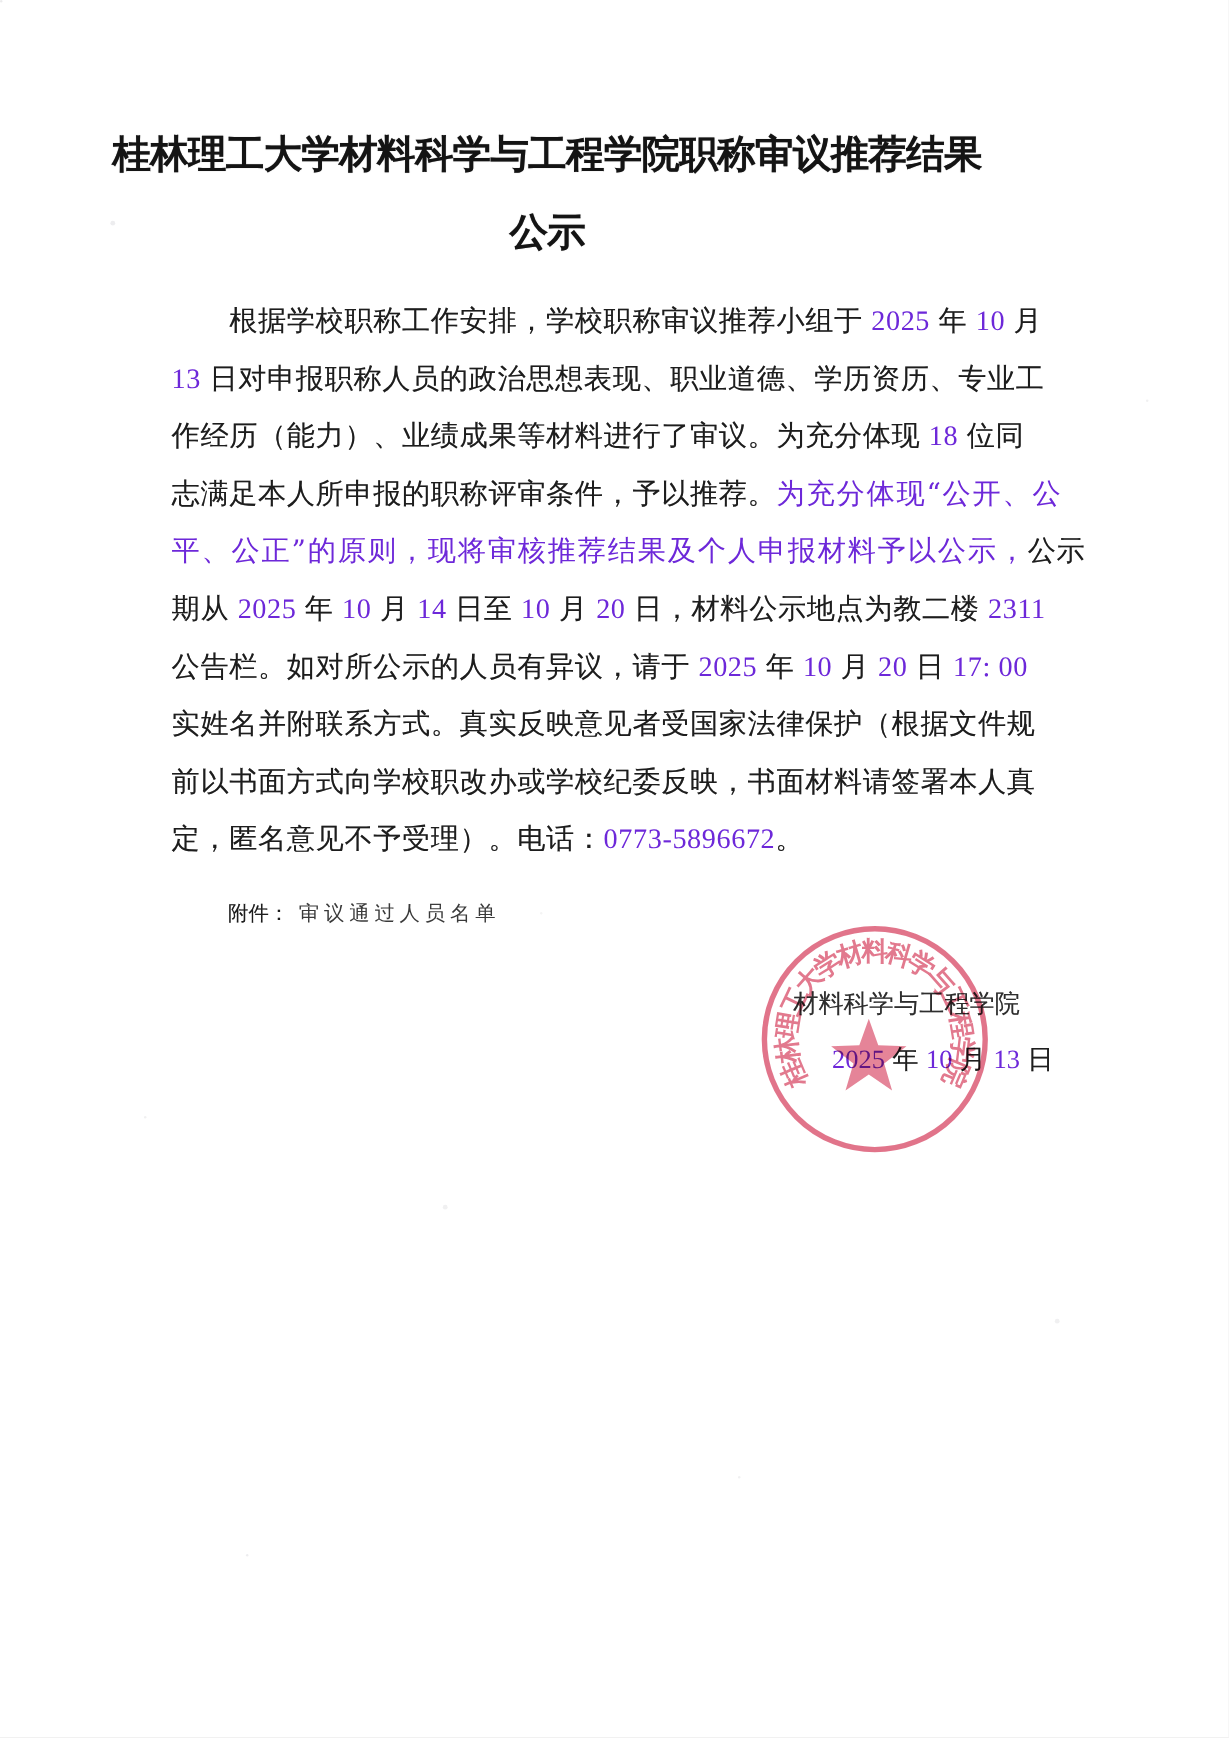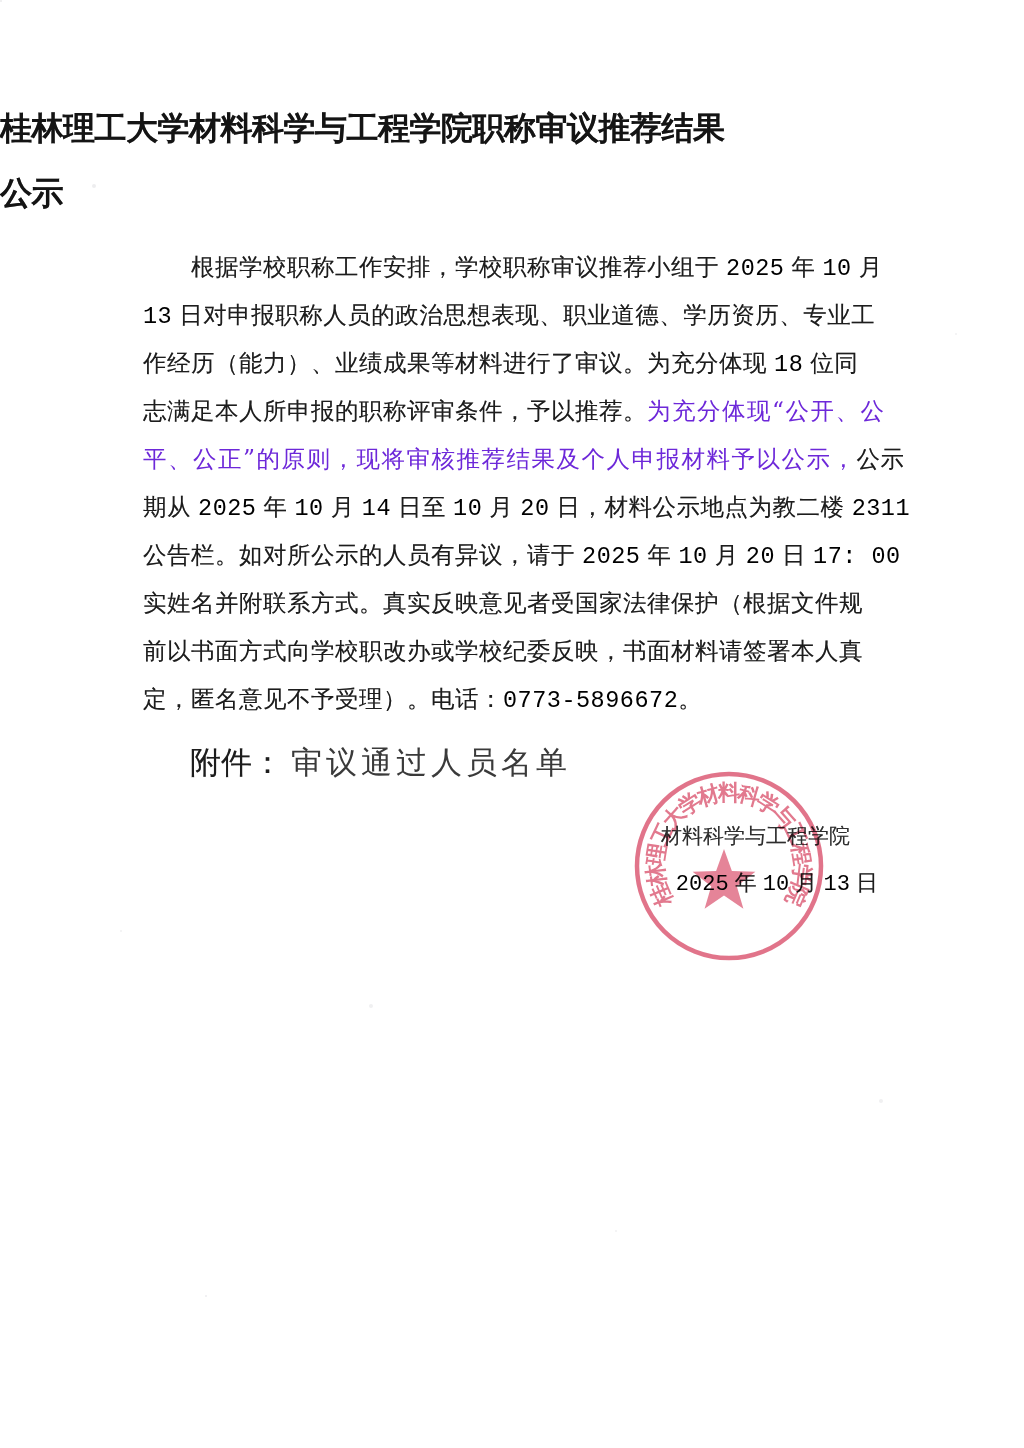--- a/index.html
+++ b/index.html
@@ -7,46 +7,46 @@
     position:relative;
     width:1024px;height:1448px;
     margin:0 auto;
     background:#ffffff;
     overflow:hidden;
     font-family:"Liberation Sans",sans-serif;
   }
   
   .doc-title{
     position:absolute;top:96px;left:0;width:912px;
-    text-align:left;
+    text-align:center;
     font-weight:700;
     font-size:32px;
     letter-spacing:-0.5px;
     line-height:65px;
     color:#141414;
     text-shadow:0 0 0.6px rgba(0,0,0,.55);
   }
   
   .paragraph{
     position:absolute;top:243px;left:143px;width:742px;
     font-size:23.5px;
     letter-spacing:0.5px;
     color:#1d1d1d;
   }
   .paragraph .line{
     height:48px;line-height:48px;white-space:nowrap;
   }
   .paragraph .line.indent{padding-left:48px;}
   .f-hei{font-family:"Liberation Sans",sans-serif;color:#1d1d1d;text-shadow:0 0 0.5px rgba(0,0,0,.4);}
   .f-kai{font-family:"DejaVu Serif",serif;color:#6d28d9;letter-spacing:1.5px;}
-  .f-num{font-family:Liberation Mono, monospace;color:#000000;}
+  .f-num{font-family:Liberation Serif, serif;color:#6d28d9;}
   
   .attachment{
     position:absolute;top:738px;left:190px;
-    height:48px;line-height:48px;font-size:31px;white-space:nowrap;
+    height:48px;line-height:48px;font-size:17px;white-space:nowrap;
   }
   .attachment .label{font-family:"Liberation Sans",sans-serif;color:#1d1d1d;text-shadow:0 0 0.5px rgba(0,0,0,.4);}
   .attachment .value{font-family:"DejaVu Serif",serif;color:#3a3a3a;letter-spacing:4px;margin-left:8px;}
   
   .sig-org{
     position:absolute;top:822px;right:174px;
     font-size:21px;color:#2e2e2e;white-space:nowrap;
     text-shadow:0 0 0.5px rgba(0,0,0,.35);
   }
   .sig-date{

